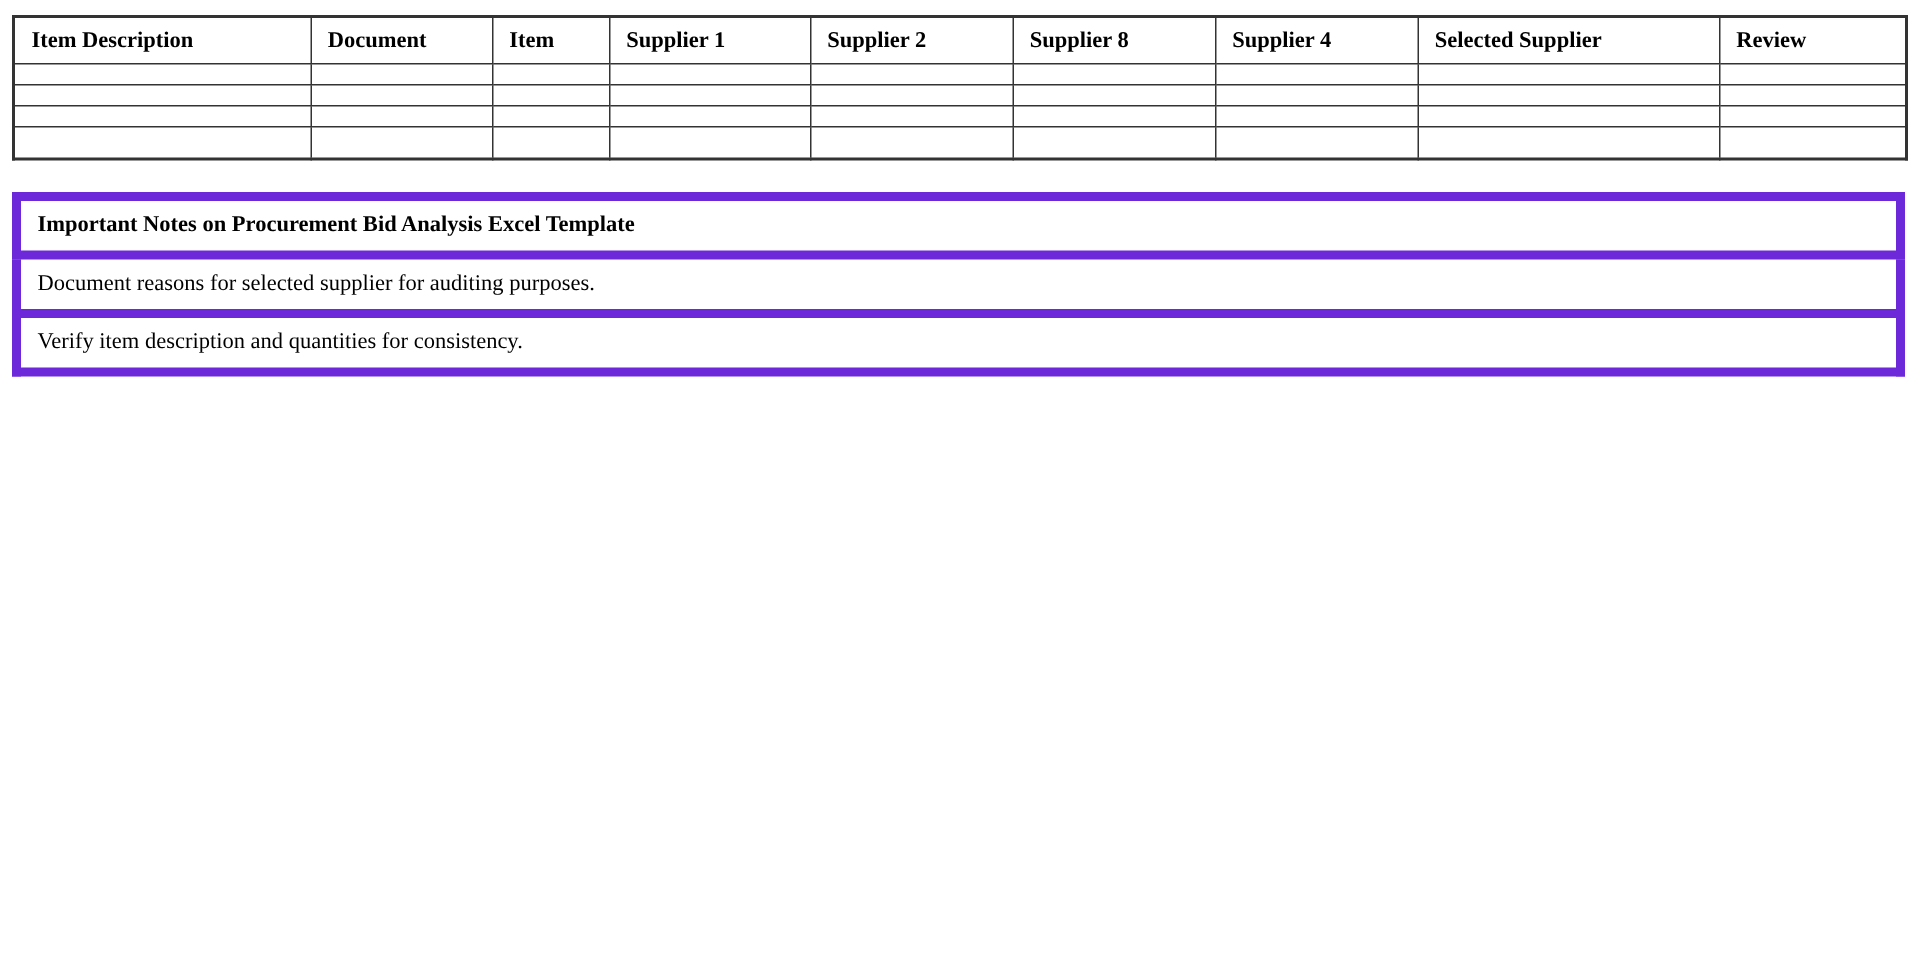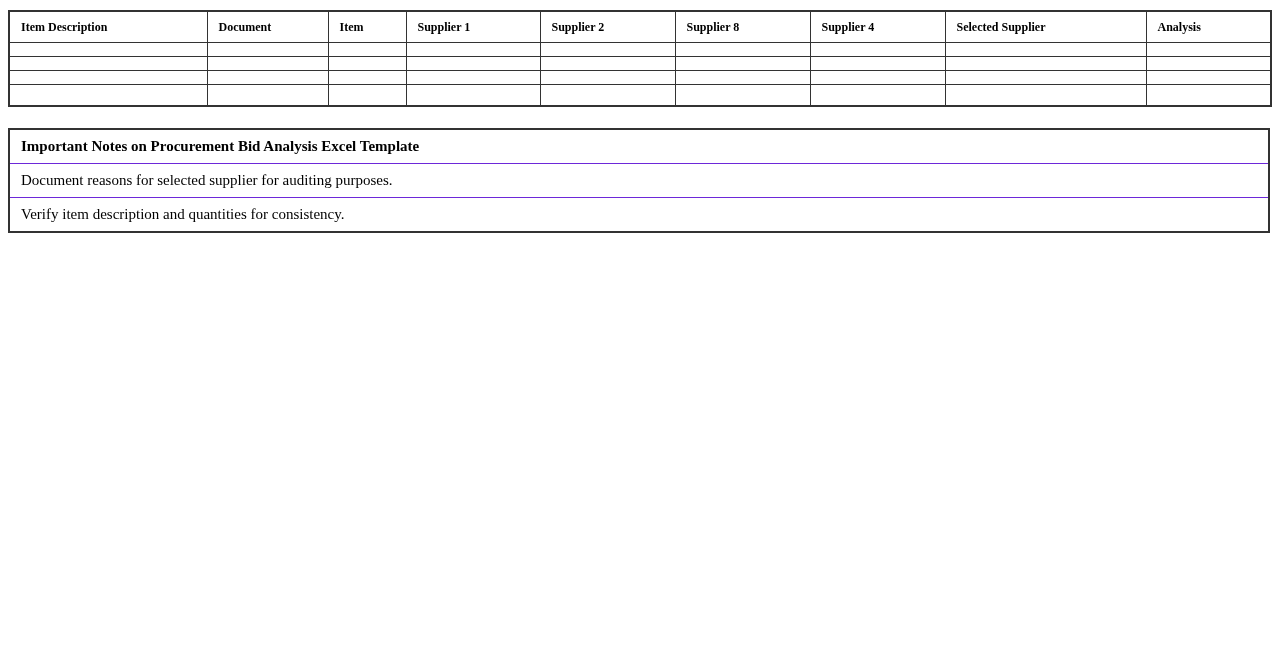--- a/index.html
+++ b/index.html
@@ -28,34 +28,34 @@
   .bid-table th,
   .bid-table td {
     border: 1px solid #333333;
     overflow: hidden;
     white-space: nowrap;
   }
   .bid-table th {
     text-align: left;
     vertical-align: middle;
     font-weight: bold;
-    font-size: 12px;
+    font-size: 15px;
     padding: 0 11px;
     height: 30px;
   }
   .bid-table td {
     padding: 0 11px;
     height: 13px;
   }
   .notes-table {
     margin-top: 21px;
     border: 2px solid #333333;
   }
   .notes-table td {
-    border: 1px solid #6d28d9;
+    border: 6px solid #6d28d9;
     font-size: 15px;
     padding: 0 11px;
     height: 33px;
     vertical-align: middle;
     overflow: hidden;
     white-space: nowrap;
   }
   .notes-title {
     font-weight: bold;
   }
@@ -80,21 +80,21 @@
     <thead>
       <tr id="bid-header-row">
           <th>Item Description</th>
           <th>Document</th>
           <th>Item</th>
           <th>Supplier 1</th>
           <th>Supplier 2</th>
           <th>Supplier 8</th>
           <th>Supplier 4</th>
           <th>Selected Supplier</th>
-          <th>Analysis</th>
+          <th>Review</th>
         </tr>
     </thead>
     <tbody id="bid-body">
         <tr>
           <td style="height: 13px;"></td>
           <td style="height: 13px;"></td>
           <td style="height: 13px;"></td>
           <td style="height: 13px;"></td>
           <td style="height: 13px;"></td>
           <td style="height: 13px;"></td>

